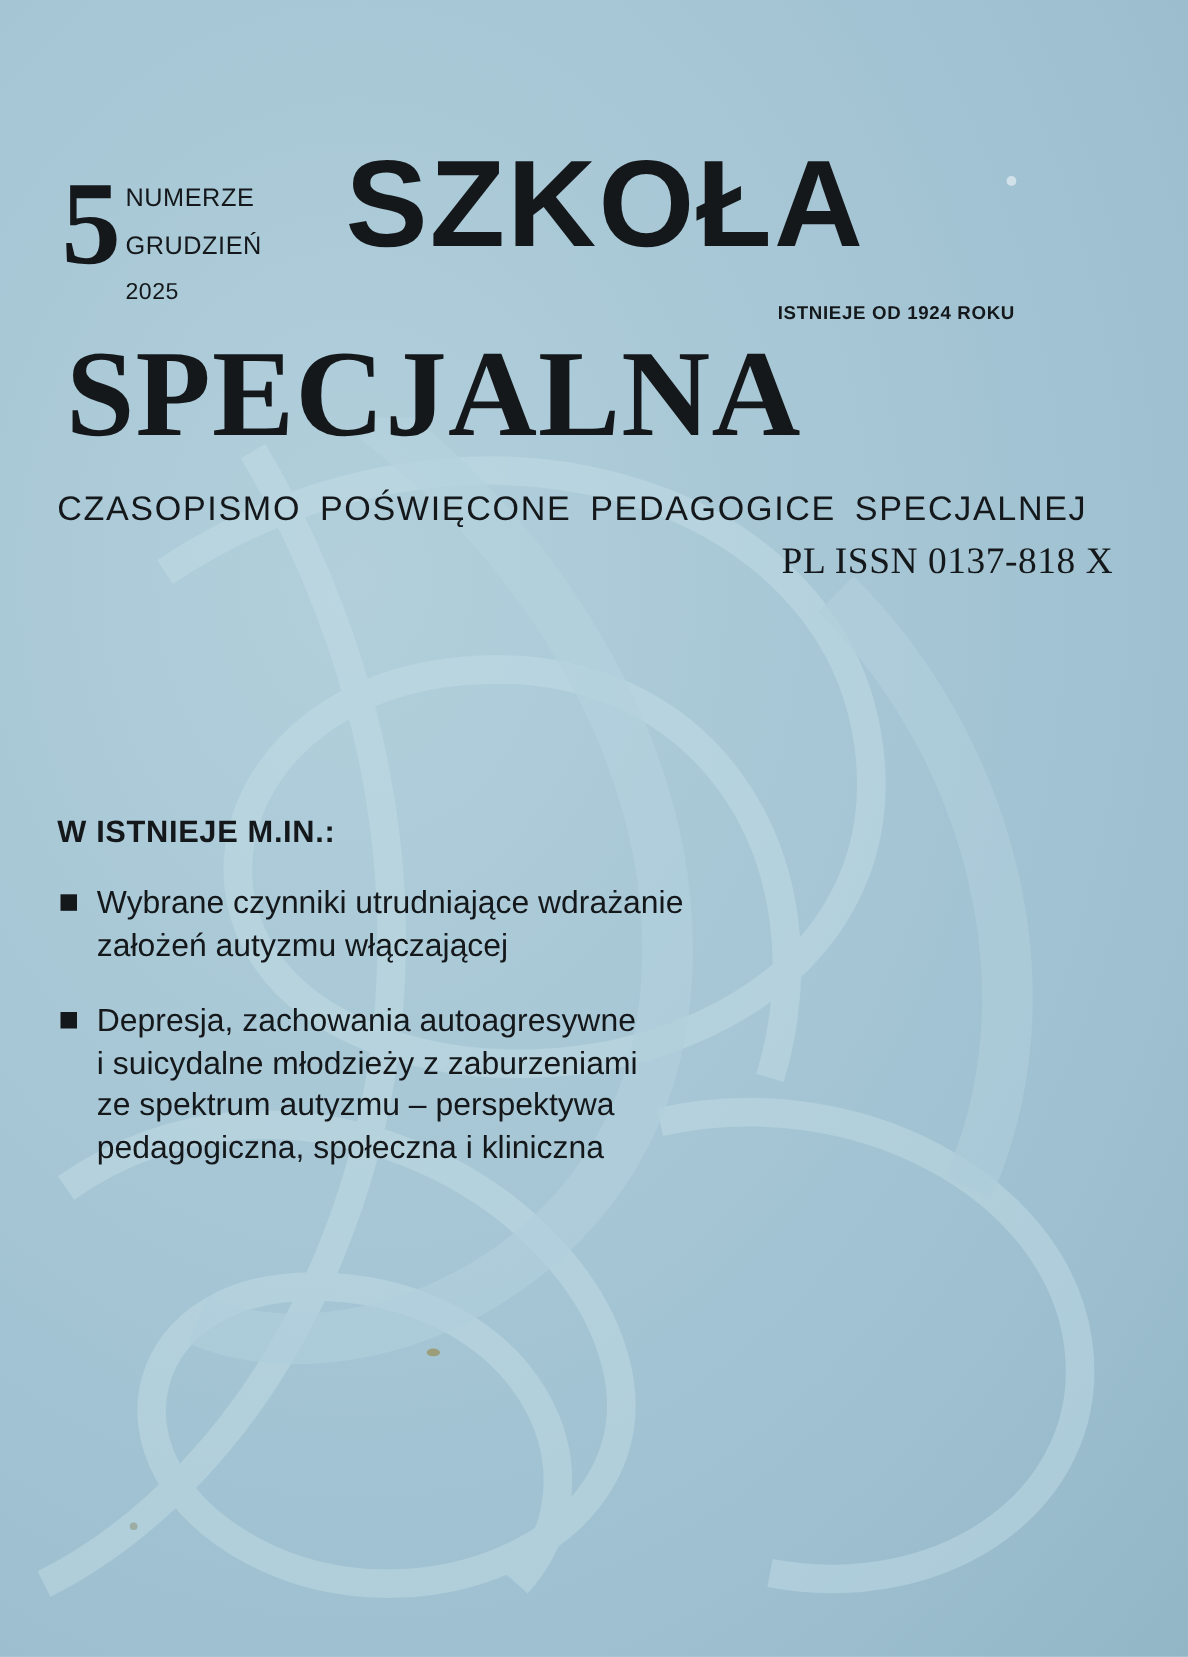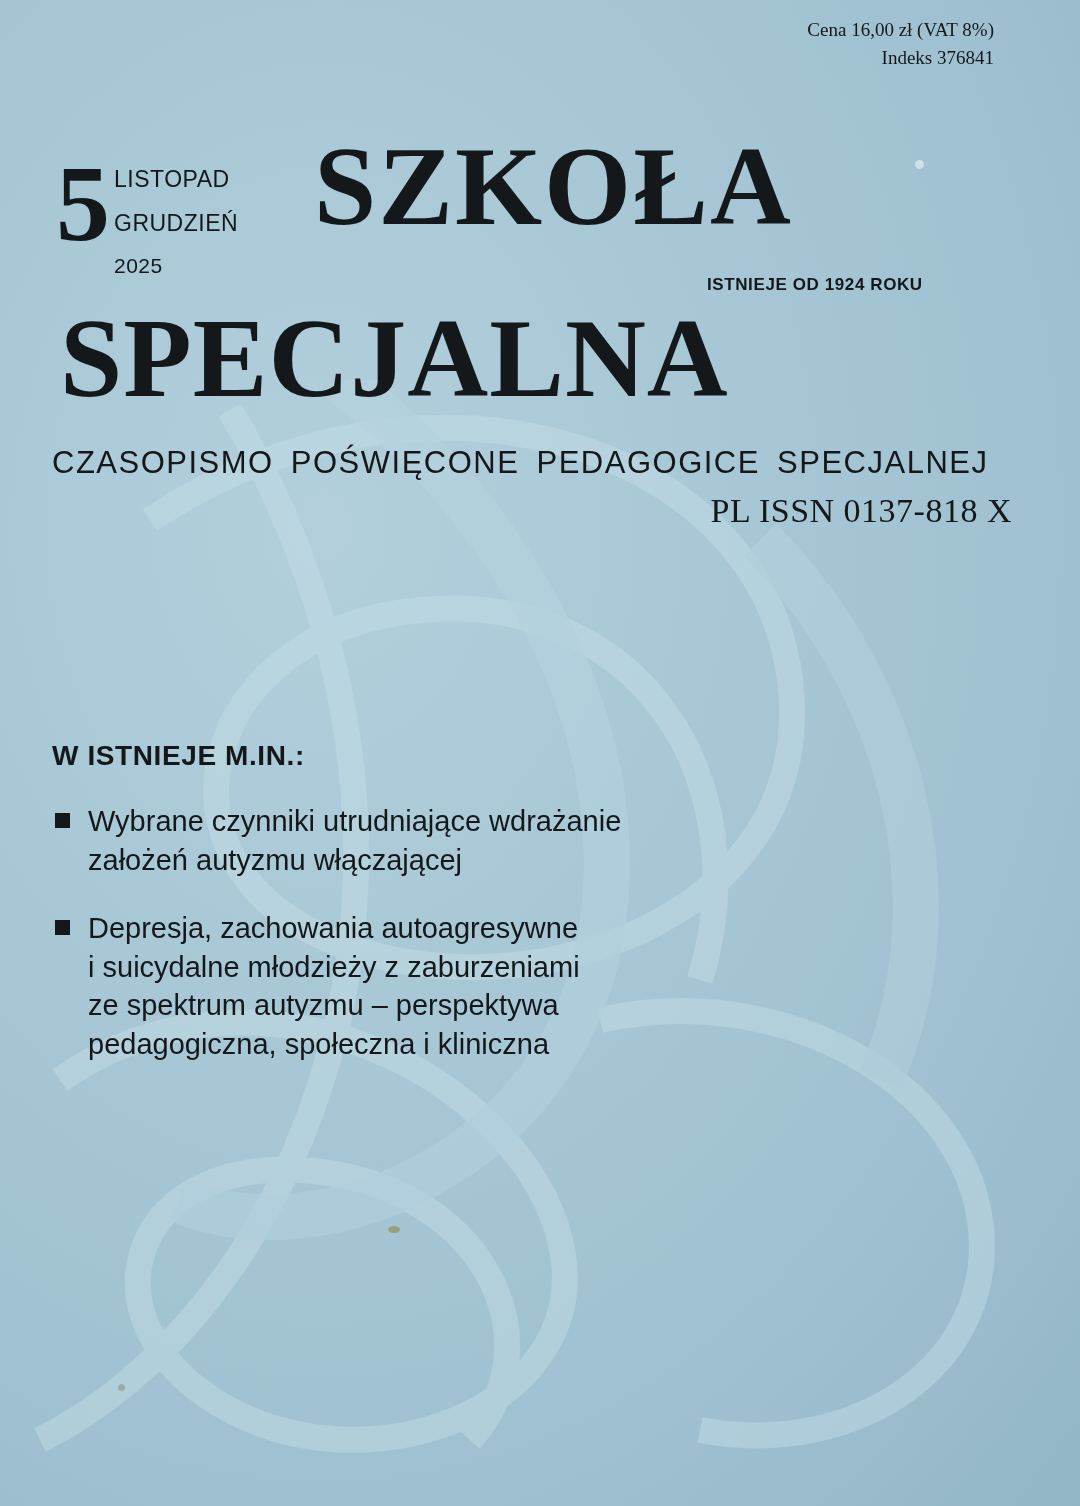--- a/index.html
+++ b/index.html
@@ -86,21 +86,21 @@
     letter-spacing: 0.5px;
     color: #14181b;
   }
   .issue-months div { margin-bottom: 17px; }
   .issue-year { font-size: 21px; }
 
   .title-line1 {
     position: absolute;
     left: 262px;
     top: 0px;
-    font-family: Liberation Serif, serif;
+    font-family: Liberation Sans, sans-serif;
     font-weight: 700;
     font-size: 112px;
     letter-spacing: 2px;
     color: #14181b;
     line-height: 1;
   }
 
   .since {
     position: absolute;
     left: 655px;
@@ -207,31 +207,27 @@
     <g fill="none" stroke="#b9d6e1" stroke-width="46" opacity="0.7">
       <path d="M340 0 C 500 120, 640 340, 600 560 C 560 780, 320 880, 180 820"></path>
       <path d="M760 160 C 900 300, 960 520, 880 700"></path>
     </g>
   </svg>
 
   <span class="speck" style="left:388px; top:1226px; width:12px; height:7px; background:rgba(150,125,45,0.55);"></span>
   <span class="speck" style="left:118px; top:1384px; width:7px; height:7px;"></span>
   <span class="speck" style="left:915px; top:160px; width:9px; height:9px; background:rgba(255,255,255,0.5);"></span>
 
-  <div class="price-block">
-    <div>Cena 16,00 zł (VAT 8%)</div>
-    <div>Indeks 376841</div>
-  </div>
 
   <div class="masthead">
 
     <div class="issue-block">
       <div class="issue-number">5</div>
       <div class="issue-months">
-        <div>LISTOPAD</div>
+        <div>NUMERZE</div>
         <div>GRUDZIEŃ</div>
         <div class="issue-year">2025</div>
       </div>
     </div>
 
     <div class="title-line1">SZKOŁA</div>
     <div class="since">ISTNIEJE OD 1924 ROKU</div>
     <div class="title-line2">SPECJALNA</div>
     <div class="subtitle">CZASOPISMO POŚWIĘCONE PEDAGOGICE SPECJALNEJ</div>
     <div class="issn">PL ISSN 0137-818 X</div>

